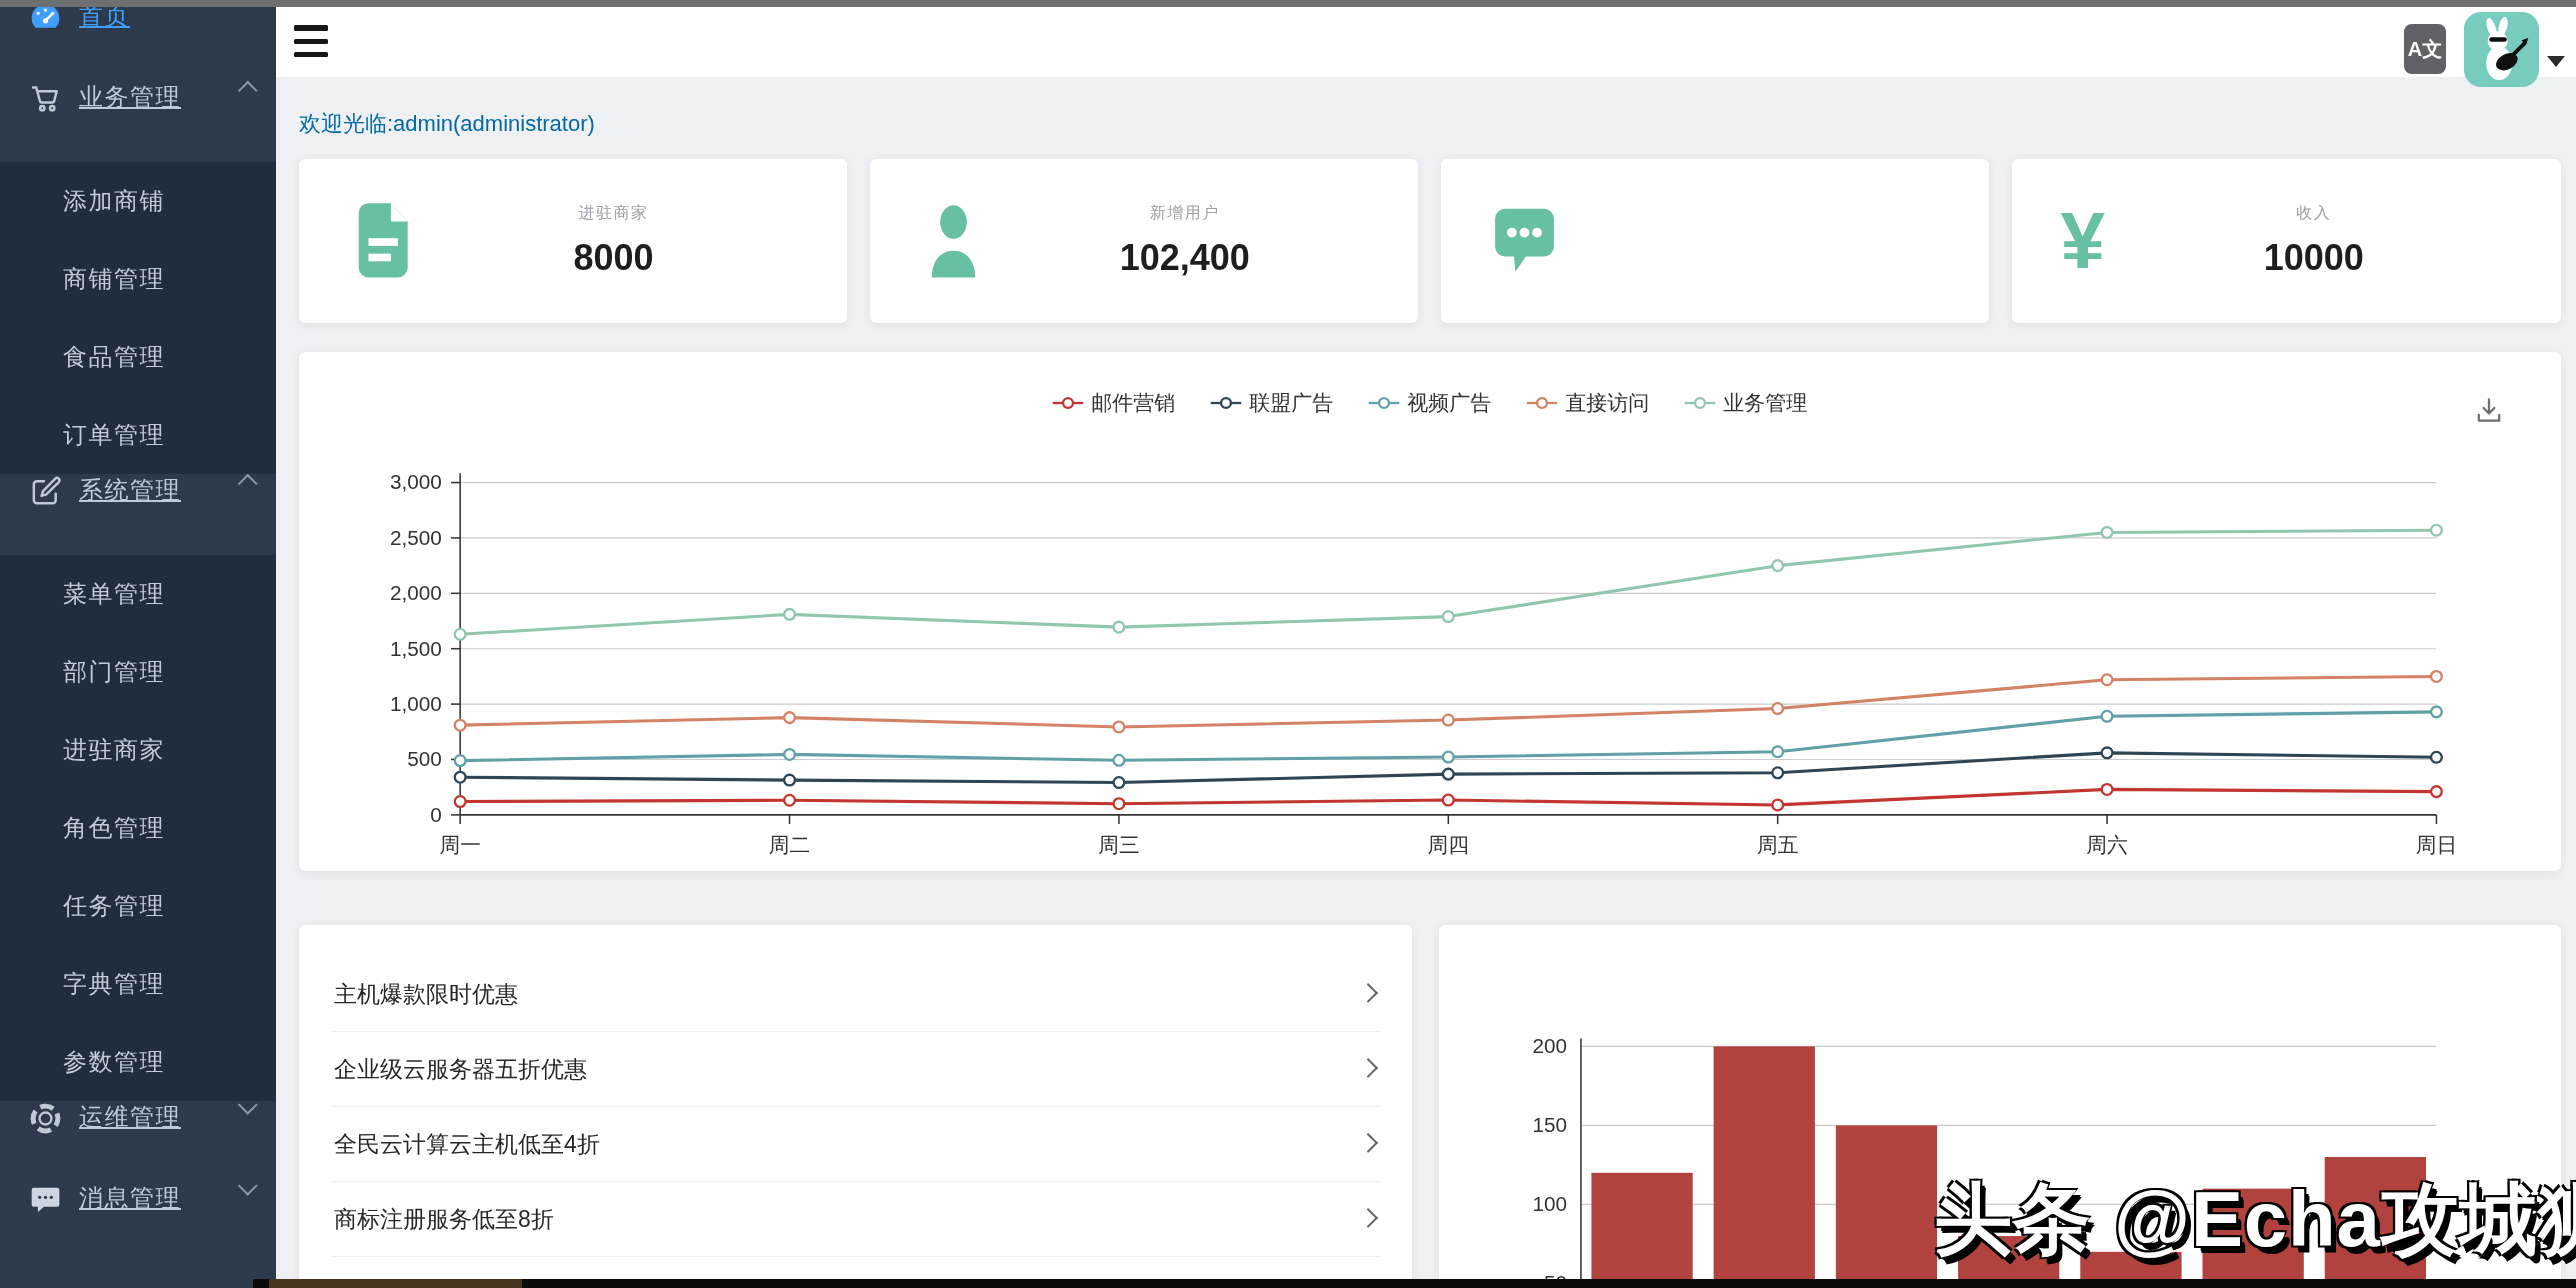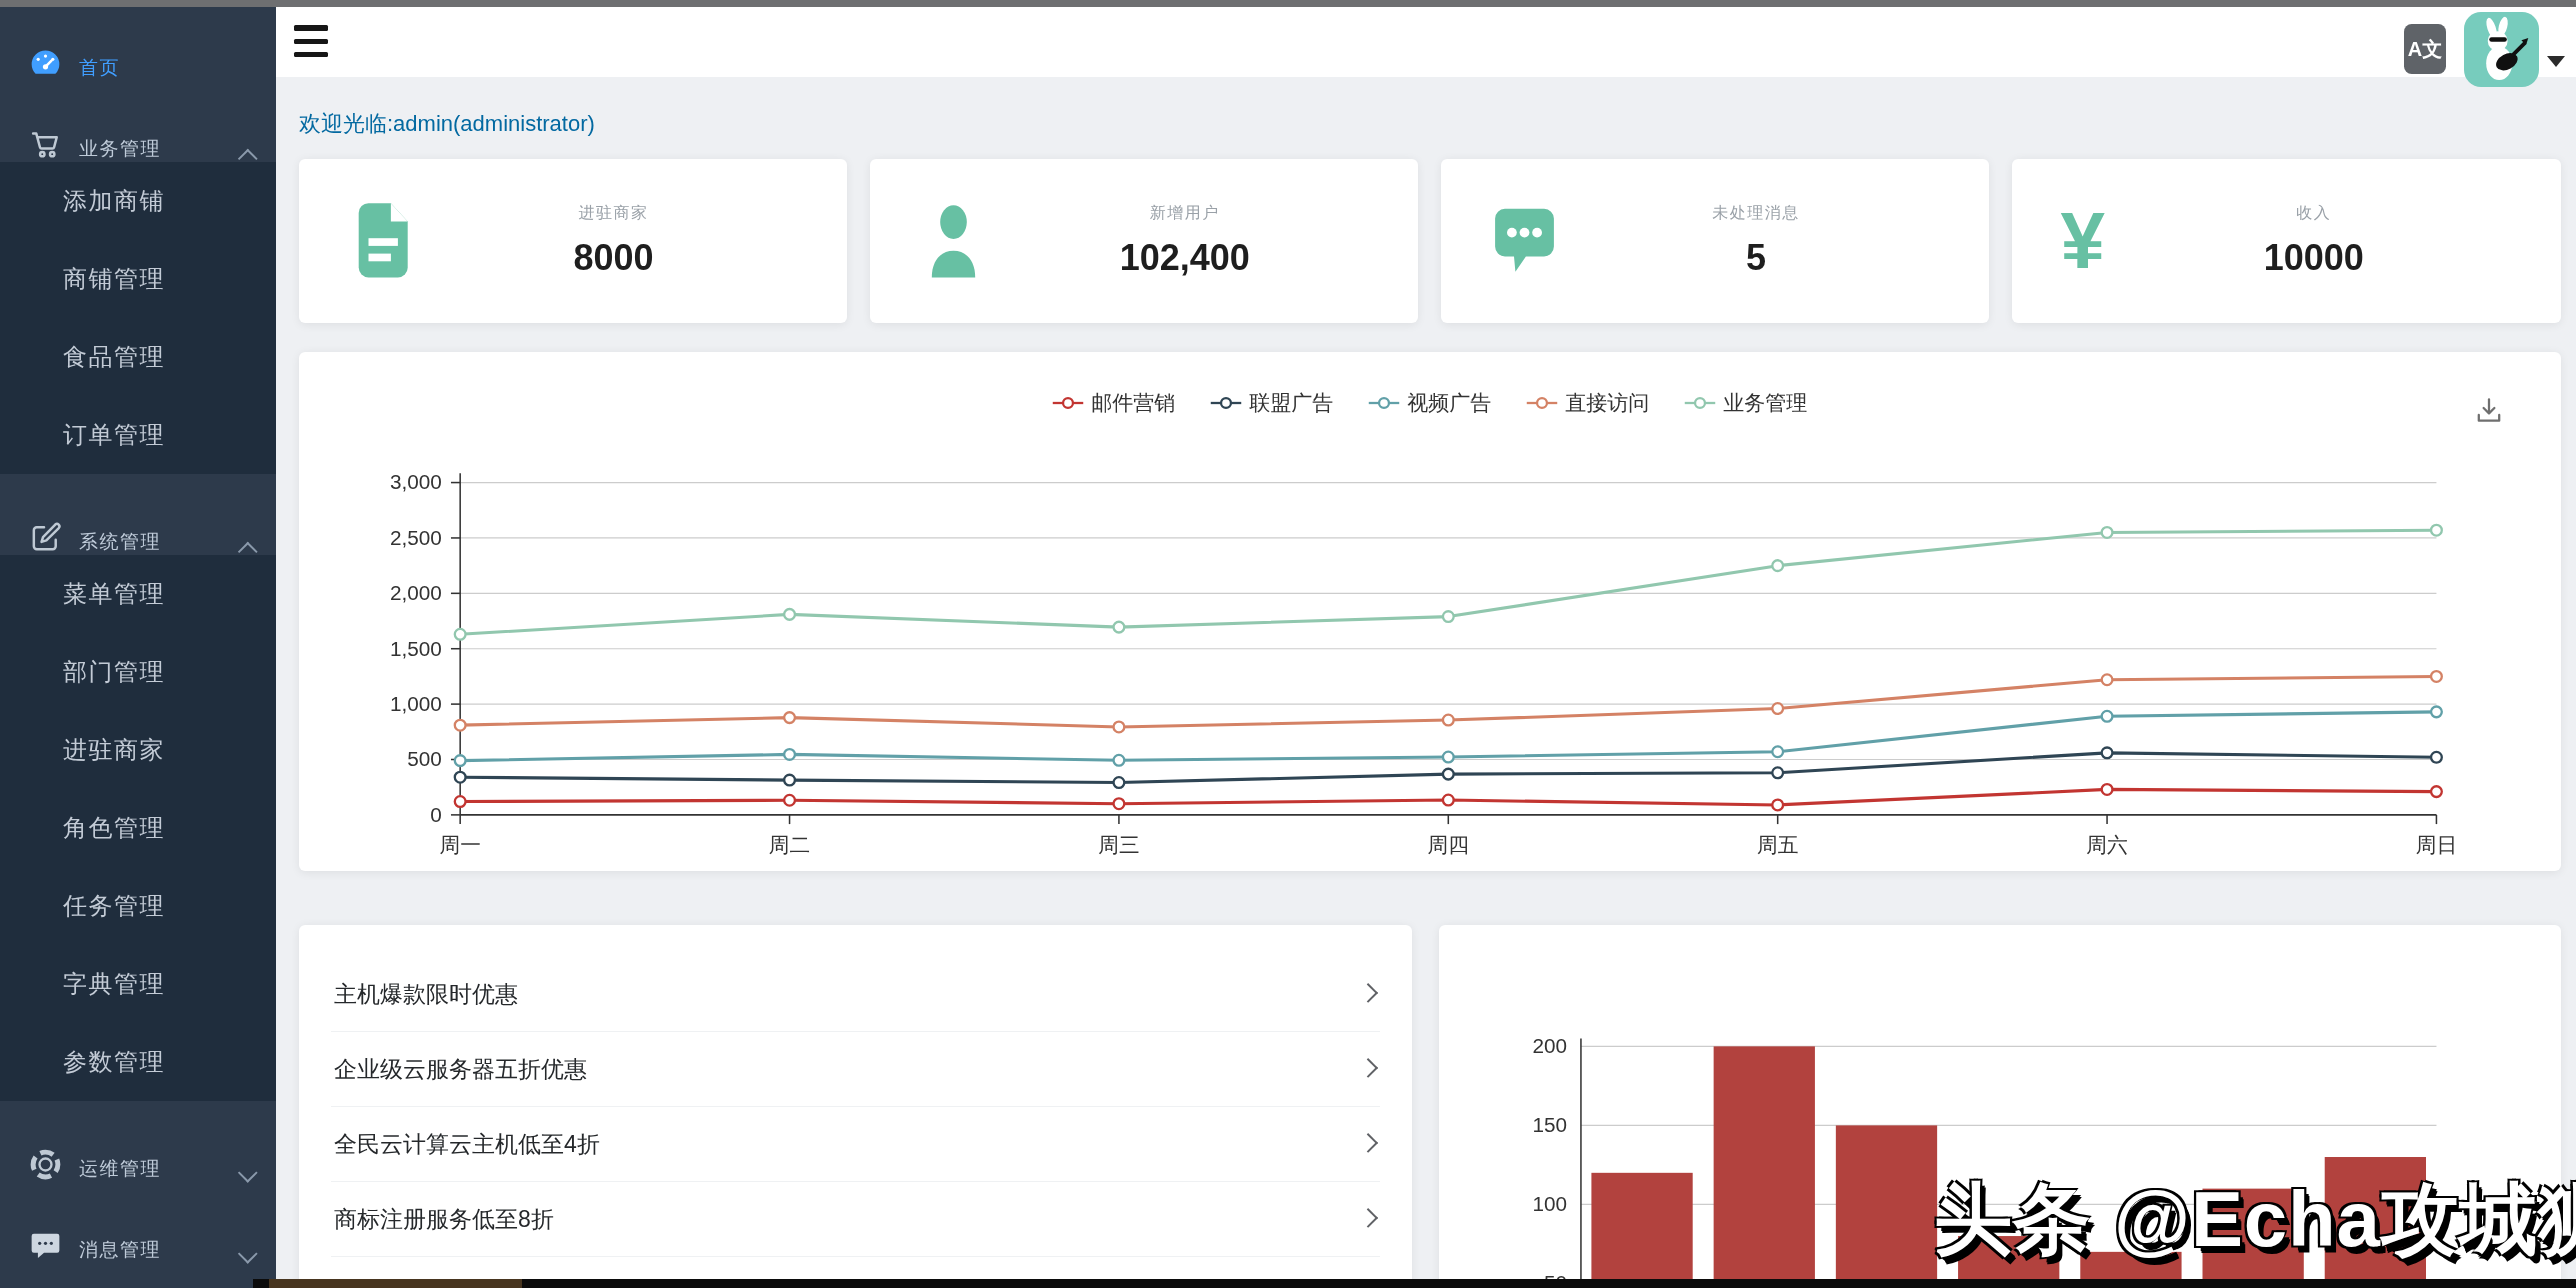--- a/index.html
+++ b/index.html
@@ -1,22 +1,22 @@
 <!DOCTYPE html>
 <html style="font-size:12.3px"><head>
 <meta charset="utf-8">
 <style>
   html,body{margin:0;padding:0;background:#eef0f3;}
   .app{position:relative;width:2576px;height:1288px;overflow:hidden;
        font-family:"Liberation Sans","DejaVu Sans",sans-serif;background:#eef0f3;}
   .top-strip{position:absolute;left:0;top:0;right:0;height:7px;background:#6e6f71;z-index:40;}
   
   .sidebar{position:absolute;left:0;top:0;bottom:0;width:276px;background:#2d3a4b;z-index:10;}
-  .menu-item{height:81px;display:flex;align-items:flex-end;padding:0 21.5px 0 28px;
-             color:#bfcbd9;font-size:19px;cursor:pointer;}
+  .menu-item{height:81px;display:flex;align-items:flex-start;padding:0 21.5px 0 28px;
+             color:#bfcbd9;font-size:24px;cursor:pointer;text-decoration:underline;}
   .menu-item.active{color:#409eff;}
   .mi-icon{width:51px;display:flex;align-items:center;}
   .mi-label{letter-spacing:1.5px;}
   .chev{margin-left:auto;width:11.5px;height:11.5px;border-right:2.3px solid #8a99ab;border-bottom:2.3px solid #8a99ab;}
   .chev.up{transform:rotate(-135deg) translate(-2.3px,-2.3px);}
   .chev.down{transform:rotate(45deg) translate(-2.3px,-2.3px);}
   .submenu{background:#1f2d3d;}
   .sub-item{height:78px;display:flex;align-items:center;padding-left:63px;
             color:#c3cbd6;font-size:24px;letter-spacing:1.5px;cursor:pointer;}
   
@@ -204,24 +204,20 @@
           </div>
         </div>
         <div class="stat-card">
           <div class="stat-icon">
             <svg viewBox="0 0 100 120" width="71" height="84">
               <path fill="#67c0a3" d="M22 14h56a14 14 0 0 1 14 14v40a14 14 0 0 1-14 14H52l-15 22-2-22H22a14 14 0 0 1-14-14V28a14 14 0 0 1 14-14z"></path>
               <circle cx="32" cy="48" r="7" fill="#fff"></circle>
               <circle cx="50" cy="48" r="7" fill="#fff"></circle>
               <circle cx="68" cy="48" r="7" fill="#fff"></circle>
             </svg>
-          </div>
-          <div class="stat-text">
-            <div class="stat-label">未处理消息</div>
-            <div class="stat-value">5</div>
           </div>
         </div>
         <div class="stat-card">
           <div class="stat-icon">
             <span class="yen-glyph">¥</span>
           </div>
           <div class="stat-text">
             <div class="stat-label">收入</div>
             <div class="stat-value">10000</div>
           </div>

